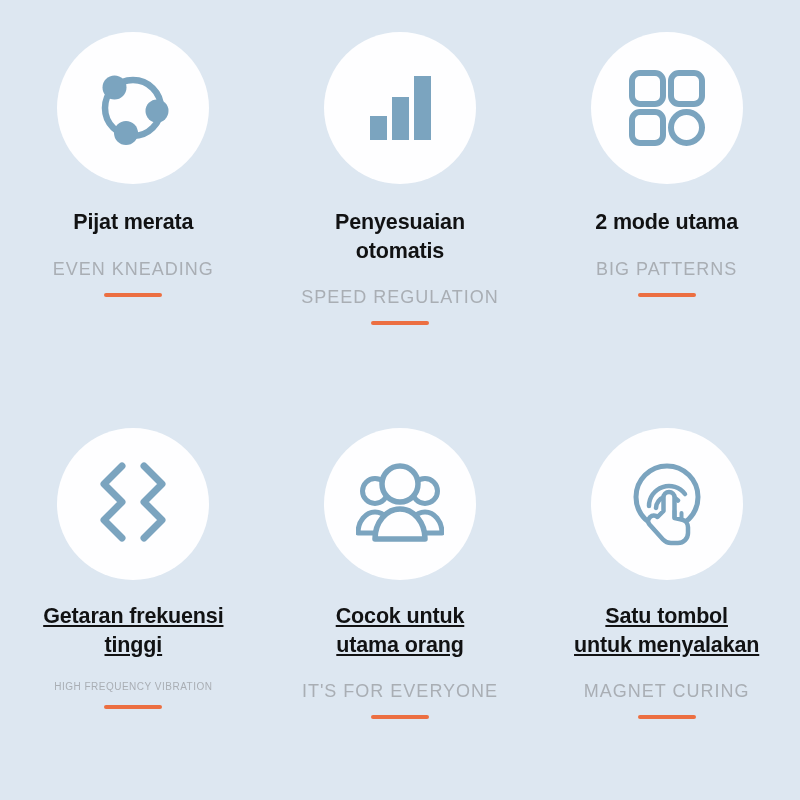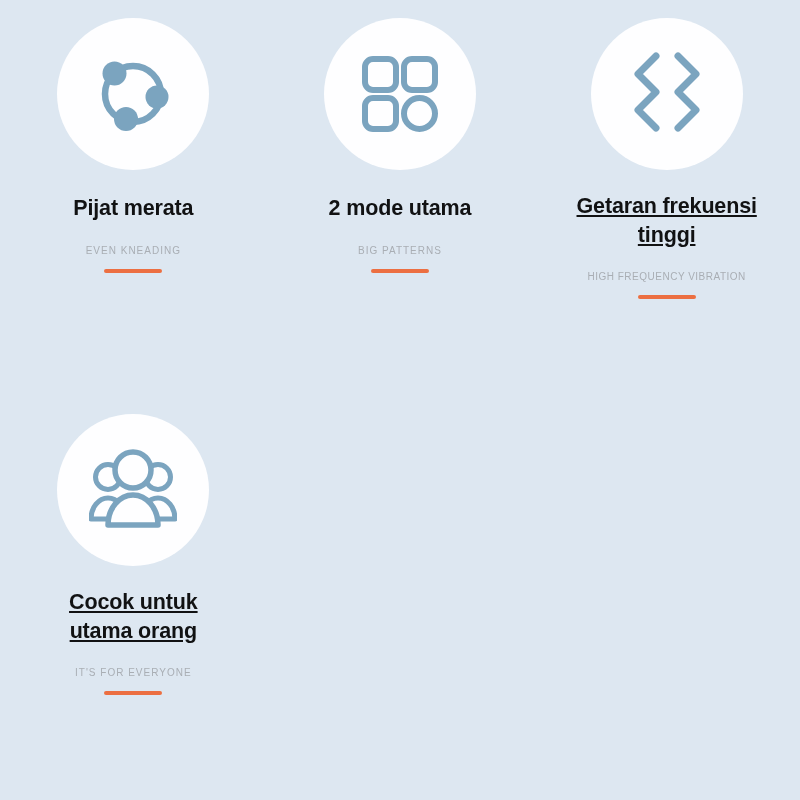--- a/index.html
+++ b/index.html
@@ -23,21 +23,21 @@
     display: grid;
     grid-template-columns: repeat(3, 1fr);
     grid-template-rows: 396px 316px 88px;
     padding: 0;
   }
 
   .feature-card {
     display: flex;
     flex-direction: column;
     align-items: center;
-    padding-top: 18px;
+    padding-top: 32px;
   }
 
   
   .icon-badge {
     width: 152px;
     height: 152px;
     border-radius: 50%;
     background: #fefeff;
     display: flex;
     align-items: center;
@@ -63,21 +63,21 @@
     font-weight: bold;
     color: #111213;
     line-height: 1.33;
     text-align: center;
     letter-spacing: -0.15px;
     white-space: pre-line;
   }
 
   .card-subtitle {
     margin-top: 22px;
-    font-size: 10px;
+    font-size: 18px;
     font-weight: normal;
     color: #a9aeb4;
     letter-spacing: 1.0px;
     text-align: center;
     text-transform: uppercase;
     white-space: nowrap;
   }
 
   .card-subtitle.tight {
     font-size: 10px;
@@ -111,20 +111,37 @@
         </svg>
       </span>
     </div>
     <div class="card-text">
       <div class="card-title">Pijat merata</div>
       <div class="card-subtitle">EVEN KNEADING</div>
       <div class="accent-rule"></div>
     </div>
   </div>
 
+  <div class="feature-card">
+    <div class="icon-badge">
+      <span>
+        <svg width="80" height="80" viewBox="0 0 80 80" fill="none">
+          <rect x="10" y="48" width="17" height="24" fill="#7ba4bf"></rect>
+          <rect x="32" y="29" width="17" height="43" fill="#7ba4bf"></rect>
+          <rect x="54" y="8" width="17" height="64" fill="#7ba4bf"></rect>
+        </svg>
+      </span>
+    </div>
+    <div class="card-text">
+      <div class="card-title">Penyesuaian
+otomatis</div>
+      <div class="card-subtitle">SPEED REGULATION</div>
+      <div class="accent-rule"></div>
+    </div>
+  </div>
 
   <div class="feature-card">
     <div class="icon-badge">
       <span>
         <svg width="80" height="80" viewBox="0 0 80 80" fill="none">
           <rect x="5" y="5" width="31" height="31" rx="8" stroke="#7ba4bf" stroke-width="6" fill="none"></rect>
           <rect x="44" y="5" width="31" height="31" rx="8" stroke="#7ba4bf" stroke-width="6" fill="none"></rect>
           <rect x="5" y="44" width="31" height="31" rx="8" stroke="#7ba4bf" stroke-width="6" fill="none"></rect>
           <circle cx="59.5" cy="59.5" r="15.5" stroke="#7ba4bf" stroke-width="6" fill="none"></circle>
         </svg>
@@ -168,14 +185,37 @@
       </span>
     </div>
     <div class="card-text">
       <div class="card-title">Cocok untuk
 utama orang</div>
       <div class="card-subtitle">IT'S FOR EVERYONE</div>
       <div class="accent-rule"></div>
     </div>
   </div>
 
+  <div class="feature-card row-two">
+    <div class="icon-badge">
+      <span>
+        <svg width="86" height="86" viewBox="0 0 86 86" fill="none">
+          <circle cx="43" cy="36" r="31" stroke="#7ba4bf" stroke-width="5" fill="none"></circle>
+          <path d="M25 45 a20 20 0 0 1 36 -12" stroke="#7ba4bf" stroke-width="4.5" fill="none" stroke-linecap="round"></path>
+          <path d="M32 47 a12.5 12.5 0 0 1 22 -7.5" stroke="#7ba4bf" stroke-width="4.5" fill="none" stroke-linecap="round"></path>
+          <path d="M39.5 50 V36.5 a5.5 5.5 0 0 1 11 0 V57
+                   l7 1.5 a8 8 0 0 1 6.5 8 V72
+                   a10 10 0 0 1 -10 10 H47
+                   a11 11 0 0 1 -8 -3.5
+                   L25.5 63.5 a5.5 5.5 0 0 1 8 -7.5 Z" stroke="#7ba4bf" stroke-width="4.5" fill="#fefeff" stroke-linejoin="round"></path>
+          <path d="M50.5 57 V50 M57.5 58.5 V52" stroke="#7ba4bf" stroke-width="4" stroke-linecap="round"></path>
+        </svg>
+      </span>
+    </div>
+    <div class="card-text">
+      <div class="card-title">Satu tombol
+untuk menyalakan</div>
+      <div class="card-subtitle">MAGNET CURING</div>
+      <div class="accent-rule"></div>
+    </div>
+  </div>
 
 </div>
 
 </body></html>

